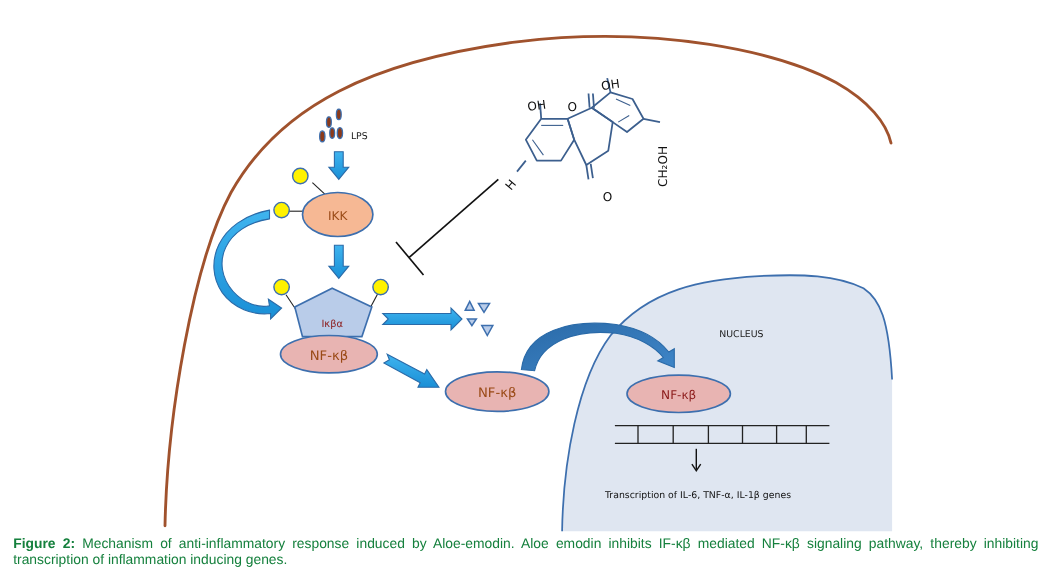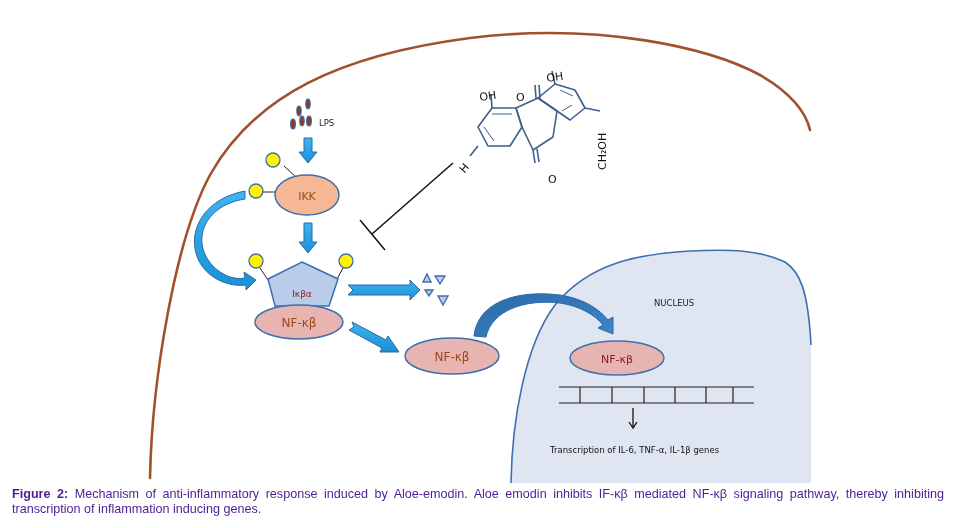--- a/index.html
+++ b/index.html
@@ -2,21 +2,21 @@
 <html><head>
 <meta charset="utf-8">
 <style>
   html, body { margin: 0; padding: 0; background: #ffffff; }
   body { width: 956px; height: 528px; position: relative; overflow: hidden; font-family: "Liberation Sans", sans-serif; }
   #diagram { position: absolute; left: 0; top: 0; width: 956px; height: 485px; }
   .lbl { font-family: "DejaVu Sans", sans-serif; }
   .caption {
     position: absolute; left: 12px; top: 487px; width: 932px;
     font-family: "Liberation Sans", sans-serif; font-size: 12.6px; line-height: 15px;
-    color: #4c1d95; text-align: justify; text-align-last: left;
+    color: #15803d; text-align: justify; text-align-last: left;
   }
   .caption b { font-weight: bold; }
 </style>
 </head>
 <body>
 
 <svg id="diagram" viewBox="0 0 956 485" xmlns="http://www.w3.org/2000/svg">
   <defs>
     <linearGradient id="arrowGrad" x1="0" y1="0" x2="0" y2="1">
       <stop offset="0" stop-color="#3fb4ef"></stop>

